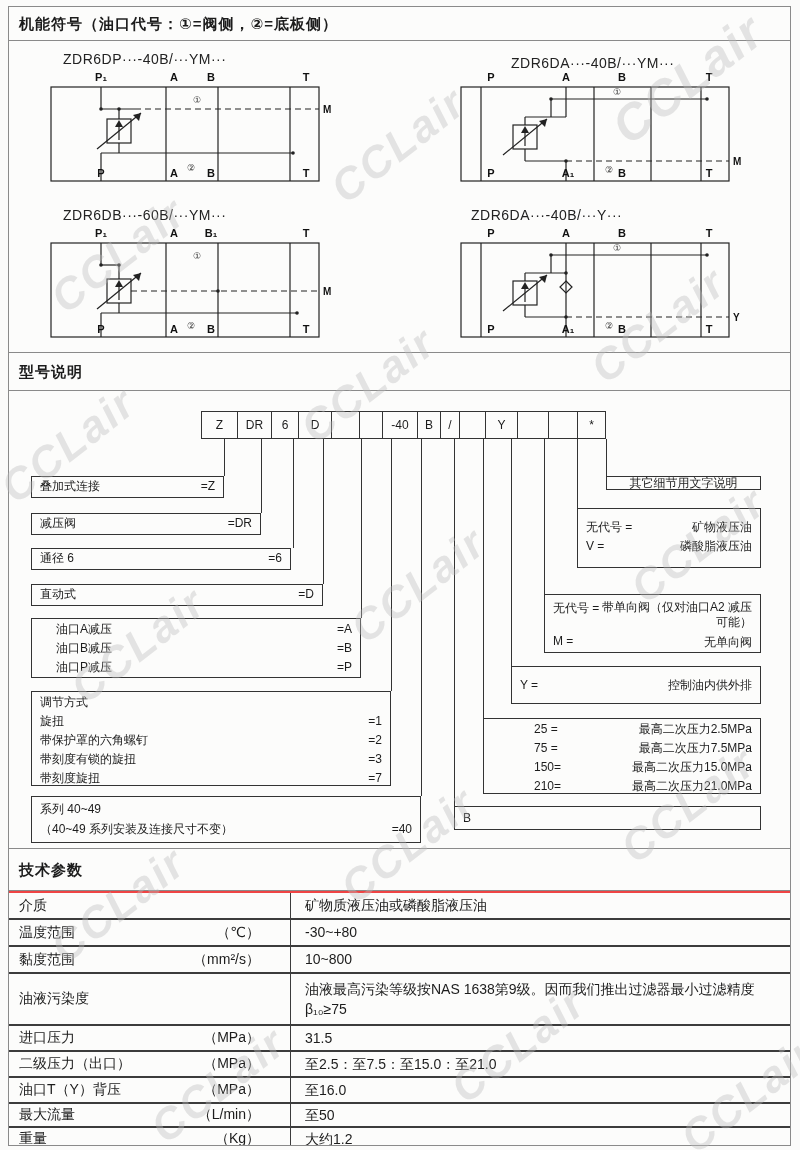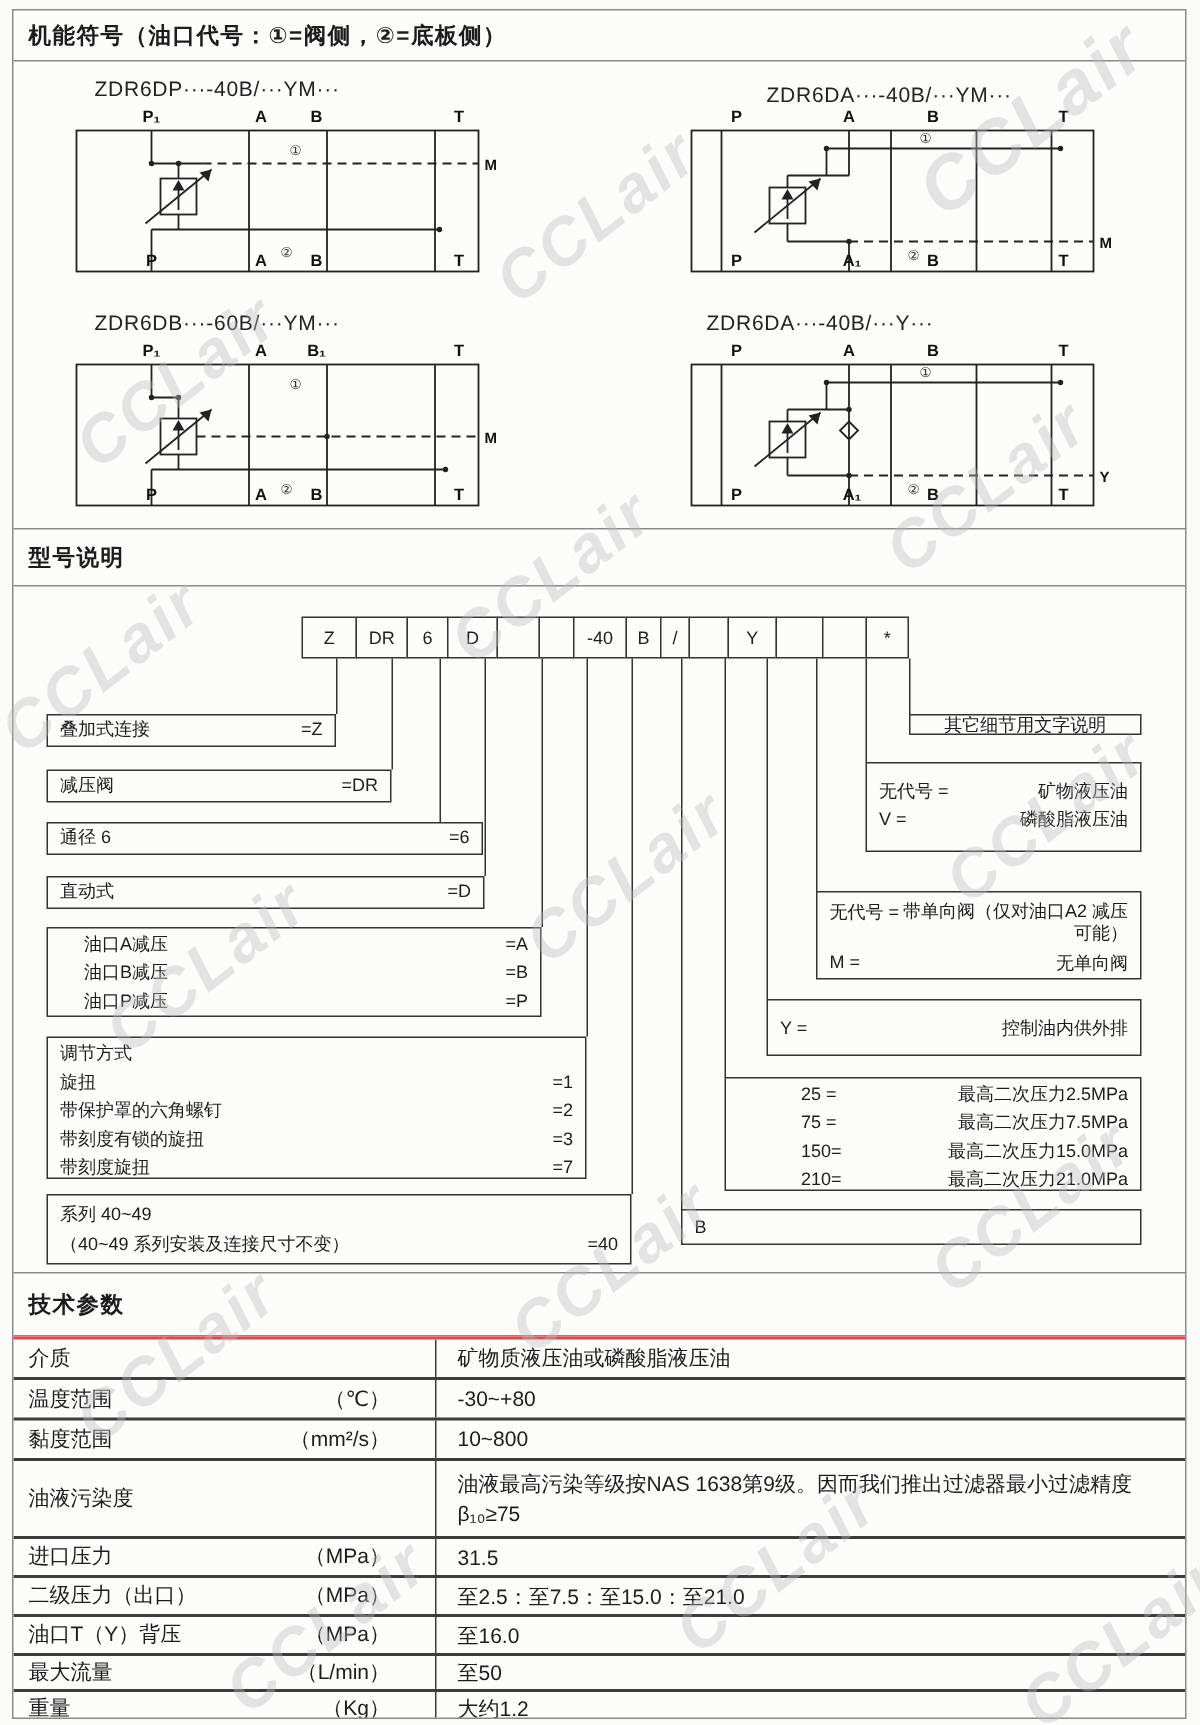--- a/index.html
+++ b/index.html
@@ -241,21 +241,21 @@
           <span>叠加式连接</span>
           <span>=Z</span>
         </div>
     </div>
     <div class="cbox" style="left:22px; top:122px; width:230px; height:22px;">
       <div class="r">
           <span>减压阀</span>
           <span>=DR</span>
         </div>
     </div>
-    <div class="cbox" style="left:22px; top:157px; width:291px; height:22px;">
+    <div class="cbox" style="left:22px; top:157px; width:260px; height:22px;">
       <div class="r">
           <span>通径 6</span>
           <span>=6</span>
         </div>
     </div>
     <div class="cbox" style="left:22px; top:193px; width:292px; height:22px;">
       <div class="r">
           <span>直动式</span>
           <span>=D</span>
         </div>

